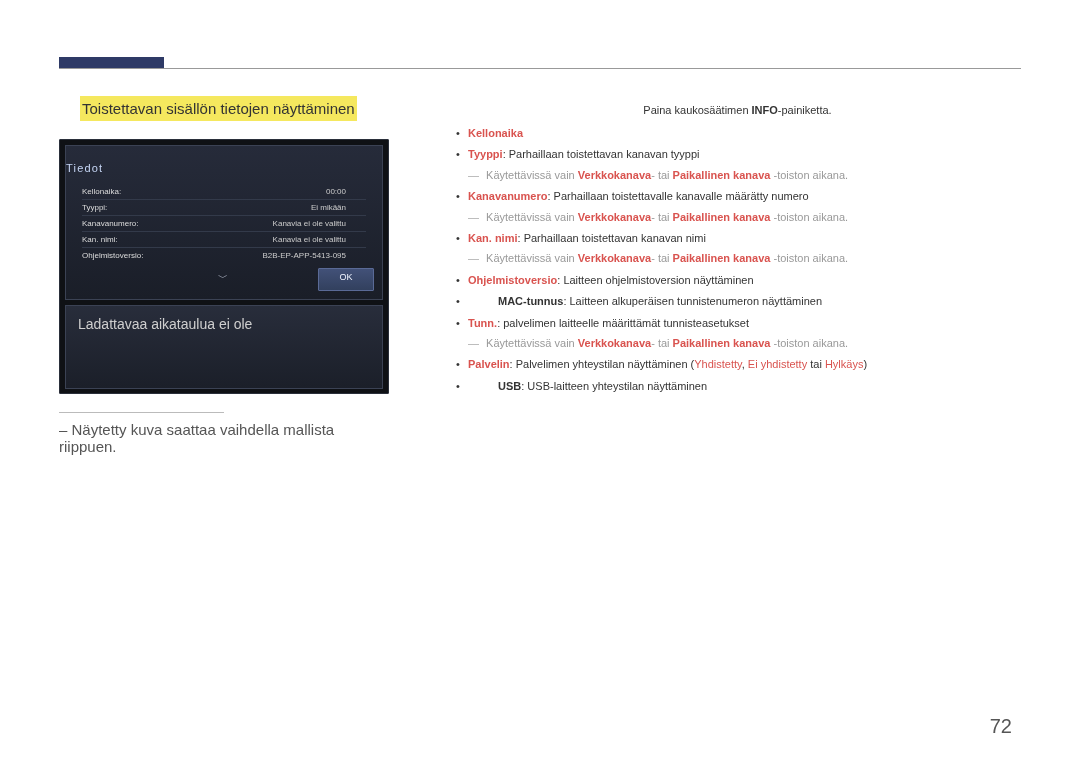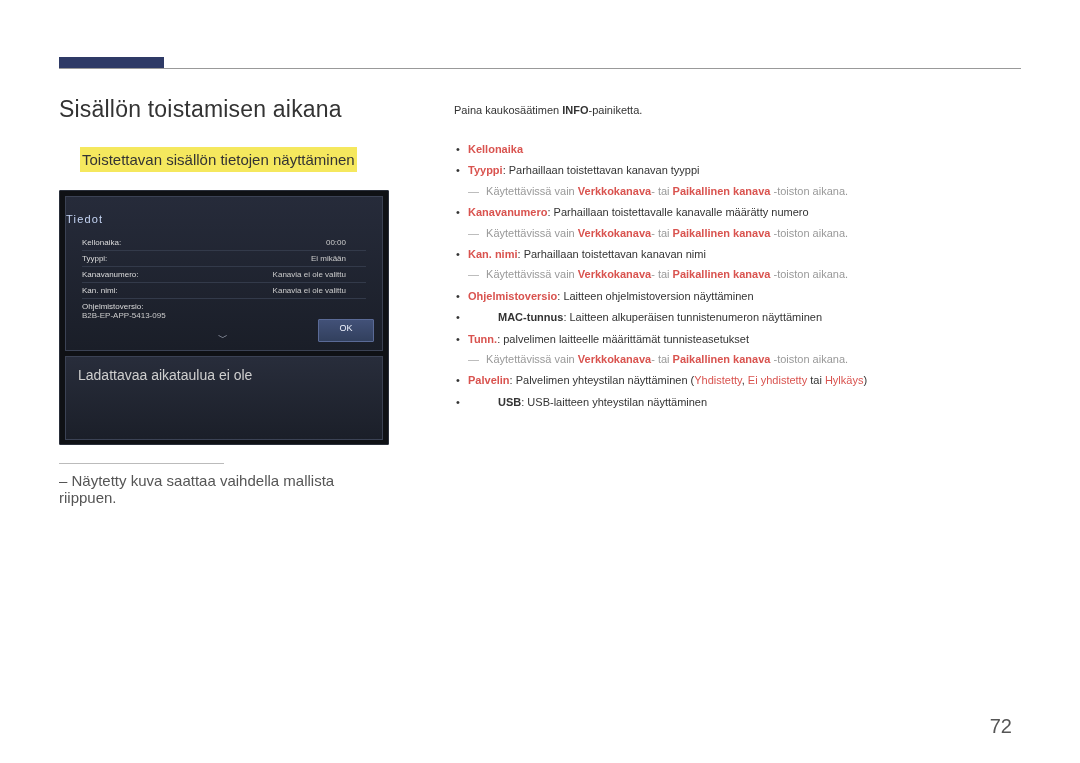--- a/index.html
+++ b/index.html
@@ -80,21 +80,21 @@
     padding: 4px 16px 0 16px;
   }
   .row {
     display: flex;
     justify-content: space-between;
     color: #e6e6e6;
     font-size: 8px;
     padding: 3px 0;
     border-bottom: 1px solid #333a4a;
   }
-  .row:last-of-type { border-bottom: none; flex-direction: column; }
+  .row:last-of-type { border-bottom: none; }
   .row .k { color: #dcdcdc; }
   .row .v { color: #ccc; padding-right: 20px; }
   .chevron {
     text-align: center;
     color: #b0b6c6;
     font-size: 10px;
     padding-top: 8px;
     letter-spacing: 2px;
   }
   .ok-btn {
@@ -126,21 +126,22 @@
     margin-top: 18px;
     margin-bottom: 8px;
   }
   .footnote {
     font-size: 15px;
     color: #555;
   }
   .intro {
     font-size: 11px;
     color: #333;
-    margin-bottom: 26px;
+    margin-bottom: 10px;
+    text-align: center;
   }
   .intro b { font-weight: 700; }
   ul.bullets {
     list-style: none;
     padding-left: 14px;
   }
   ul.bullets > li {
     font-size: 11px;
     color: #333;
     margin-bottom: 6px;
@@ -177,21 +178,20 @@
   }
 </style>
 </head>
 <body>
 
 <div class="top-bar"></div>
 <div class="top-rule"></div>
 
 <div class="page">
   <div class="left-col">
-    <h1>Sisällön toistamisen aikana</h1>
     <h2 class="highlight">Toistettavan sisällön tietojen näyttäminen</h2>
 
     <div class="device">
       <div class="panel">
         <div class="panel-title">Tiedot</div>
         <div class="rows">
           <div class="row">
             <span class="k">Kellonaika:</span>
             <span class="v">00:00</span>
           </div>

